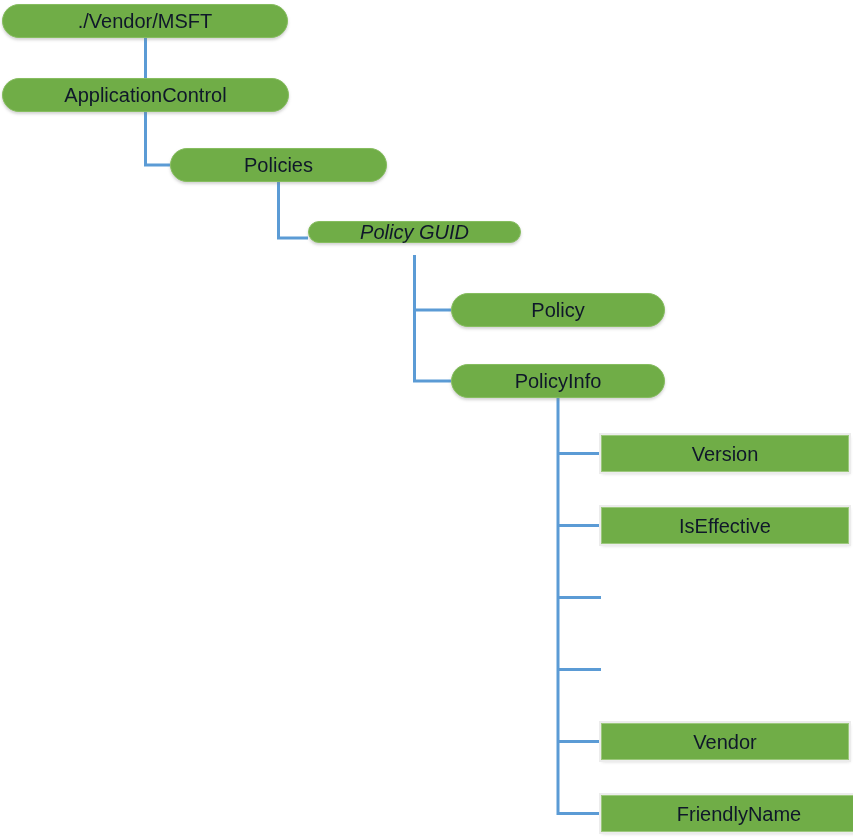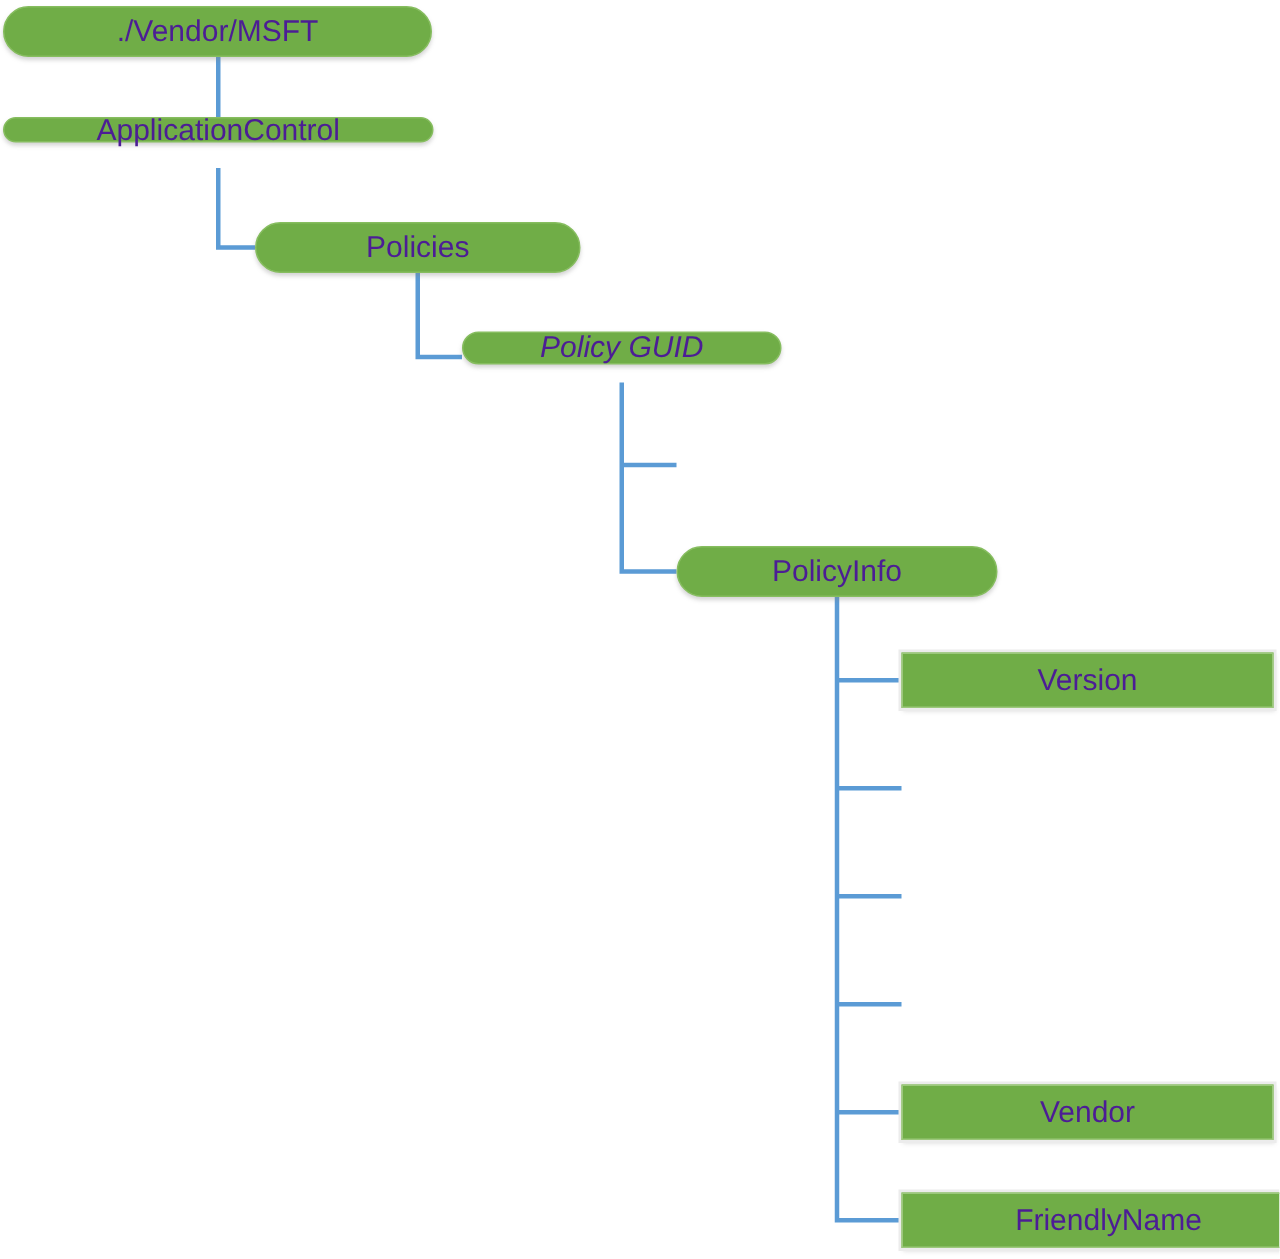--- a/index.html
+++ b/index.html
@@ -17,21 +17,21 @@
   }
   #connector-svg {
     position: absolute;
     left: 0; top: 0;
     width: 853px; height: 839px;
     pointer-events: none;
   }
   .node {
     position: absolute;
     background: #70AD47;
-    color: #4c1d95;
+    color: #0f172a;
     display: flex;
     align-items: center;
     justify-content: center;
     font-size: 20px;
     line-height: 1;
     white-space: nowrap;
     box-sizing: border-box;
     text-align: left;
   }
   .pill {
@@ -41,21 +41,21 @@
   }
   .rect {
     border-radius: 0;
     border: 1px solid #9cc87c;
     box-shadow: 0 0 0 2px #ececec, 1px 2px 3px rgba(130,130,130,0.3);
   }
   .italic { font-style: italic; }
 
   
   #n-vendor-msft        { left: 2px;   top: 4px;   width: 286px; height: 34px; }
-  #n-application-control{ left: 2px;   top: 78px;  width: 287px; height: 17px; }
+  #n-application-control{ left: 2px;   top: 78px;  width: 287px; height: 34px; }
   #n-policies           { left: 170px; top: 148px; width: 217px; height: 34px; }
   #n-policy-guid        { left: 308px; top: 221px; width: 213px; height: 22px; }
   #n-policy             { left: 451px; top: 293px; width: 214px; height: 34px; }
   #n-policy-info        { left: 451px; top: 364px; width: 214px; height: 34px; }
   #n-version            { left: 601px; top: 435px; width: 248px; height: 37px; }
   #n-is-effective       { left: 601px; top: 507px; width: 248px; height: 37px; }
   #n-is-deployed        { left: 601px; top: 579px; width: 248px; height: 37px; }
   #n-is-authorized      { left: 601px; top: 651px; width: 248px; height: 37px; }
   #n-status             { left: 601px; top: 723px; width: 248px; height: 37px; }
   #n-friendly-name      { left: 601px; top: 795px; width: 276px; height: 37px; }
@@ -82,25 +82,27 @@
   </svg>
 
   <div id="n-vendor-msft" class="node pill">./Vendor/MSFT</div>
 
   <div id="n-application-control" class="node pill">ApplicationControl</div>
 
   <div id="n-policies" class="node pill">Policies</div>
 
   <div id="n-policy-guid" class="node pill italic">Policy GUID</div>
 
+  <div id="n-policy" class="node pill">Policy</div>
 
   <div id="n-version" class="node rect">Version</div>
 
   <div id="n-policy-info" class="node pill">PolicyInfo</div>
 
+  <div id="n-is-effective" class="node rect">IsEffective</div>
 
 
 
   <div id="n-status" class="node rect">Vendor</div>
 
   <div id="n-friendly-name" class="node rect">FriendlyName</div>
 
 </div>
 
 </body></html>

